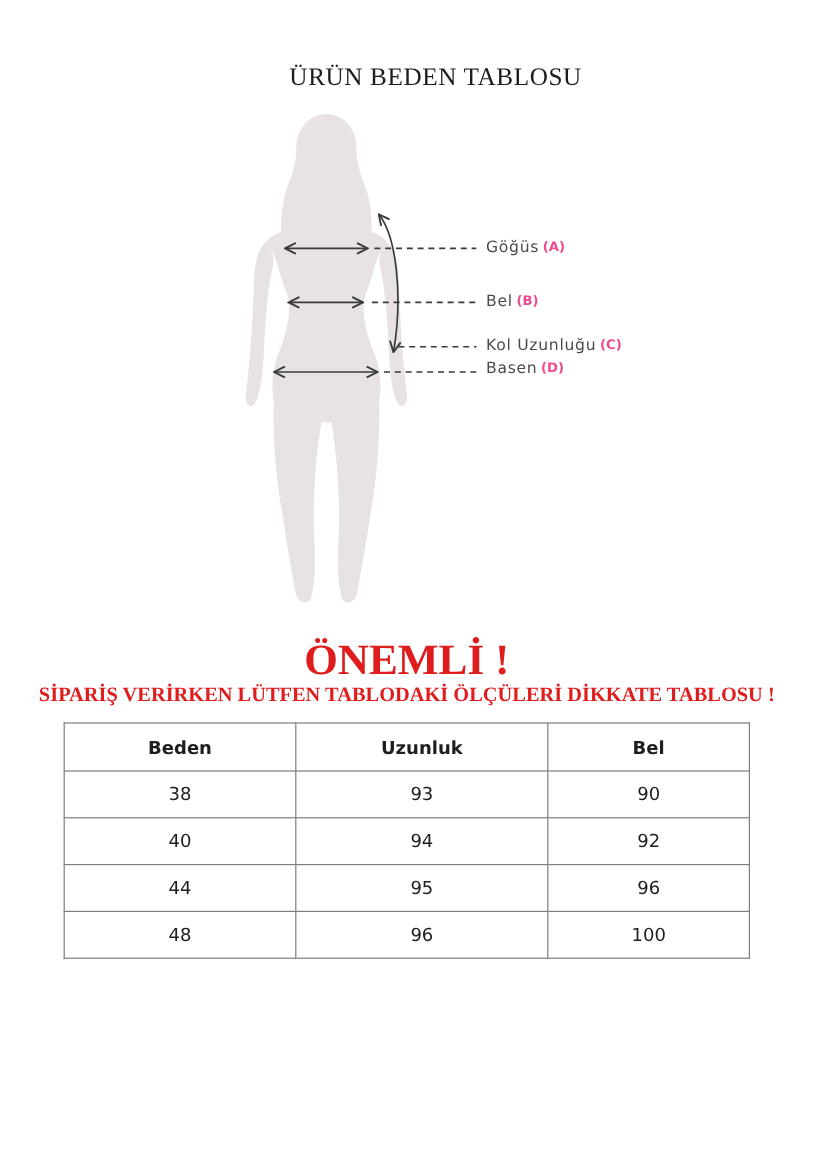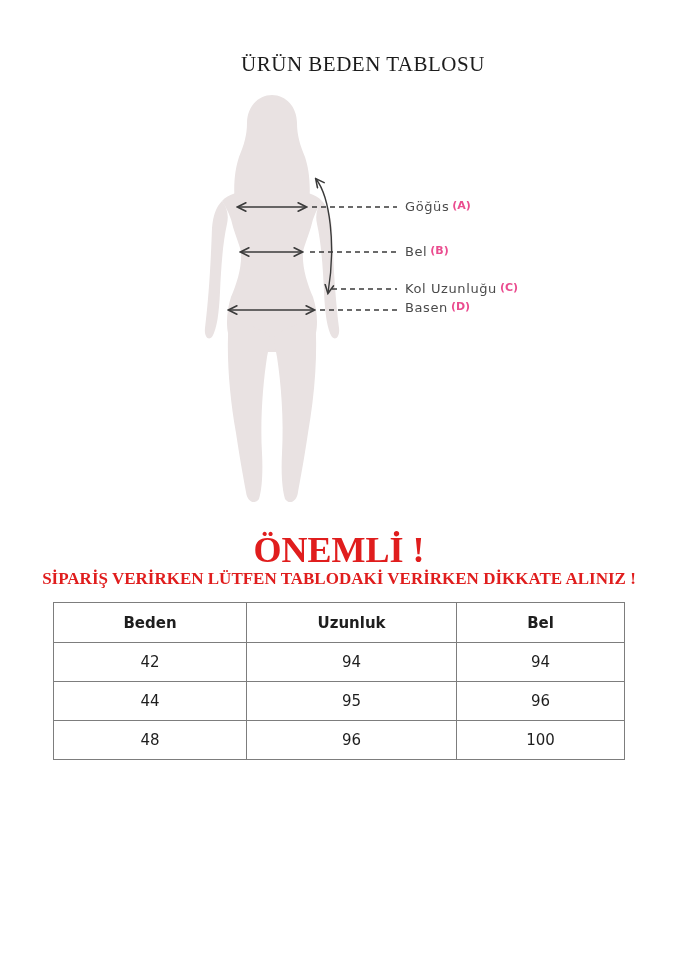--- a/index.html
+++ b/index.html
@@ -135,40 +135,45 @@
   <div class="measure-label lbl-kol">
     <span>Kol Uzunluğu</span>
       <span class="code">(C)</span>
   </div>
   <div class="measure-label lbl-basen">
     <span>Basen</span>
       <span class="code">(D)</span>
   </div>
 
   <div class="notice-heading">ÖNEMLİ !</div>
-  <div class="notice-warning">SİPARİŞ VERİRKEN LÜTFEN TABLODAKİ VERİRKEN DİKKATE ALINIZ !</div>
+  <div class="notice-warning">SİPARİŞ VERİRKEN LÜTFEN TABLODAKİ ÖLÇÜLERİ DİKKATE TABLOSU !</div>
 
   <table class="size-table">
     <colgroup>
         <col class="c1">
         <col class="c2">
         <col class="c3">
       </colgroup>
     <thead>
       <tr>
         <th>Beden</th>
         <th>Uzunluk</th>
         <th>Bel</th>
       </tr>
     </thead>
     <tbody>
       <tr>
-        <td>42</td>
+        <td>38</td>
+        <td>93</td>
+        <td>90</td>
+      </tr>
+      <tr>
+        <td>40</td>
         <td>94</td>
-        <td>94</td>
+        <td>92</td>
       </tr>
       <tr>
         <td>44</td>
         <td>95</td>
         <td>96</td>
       </tr>
       <tr>
         <td>48</td>
         <td>96</td>
         <td>100</td>

